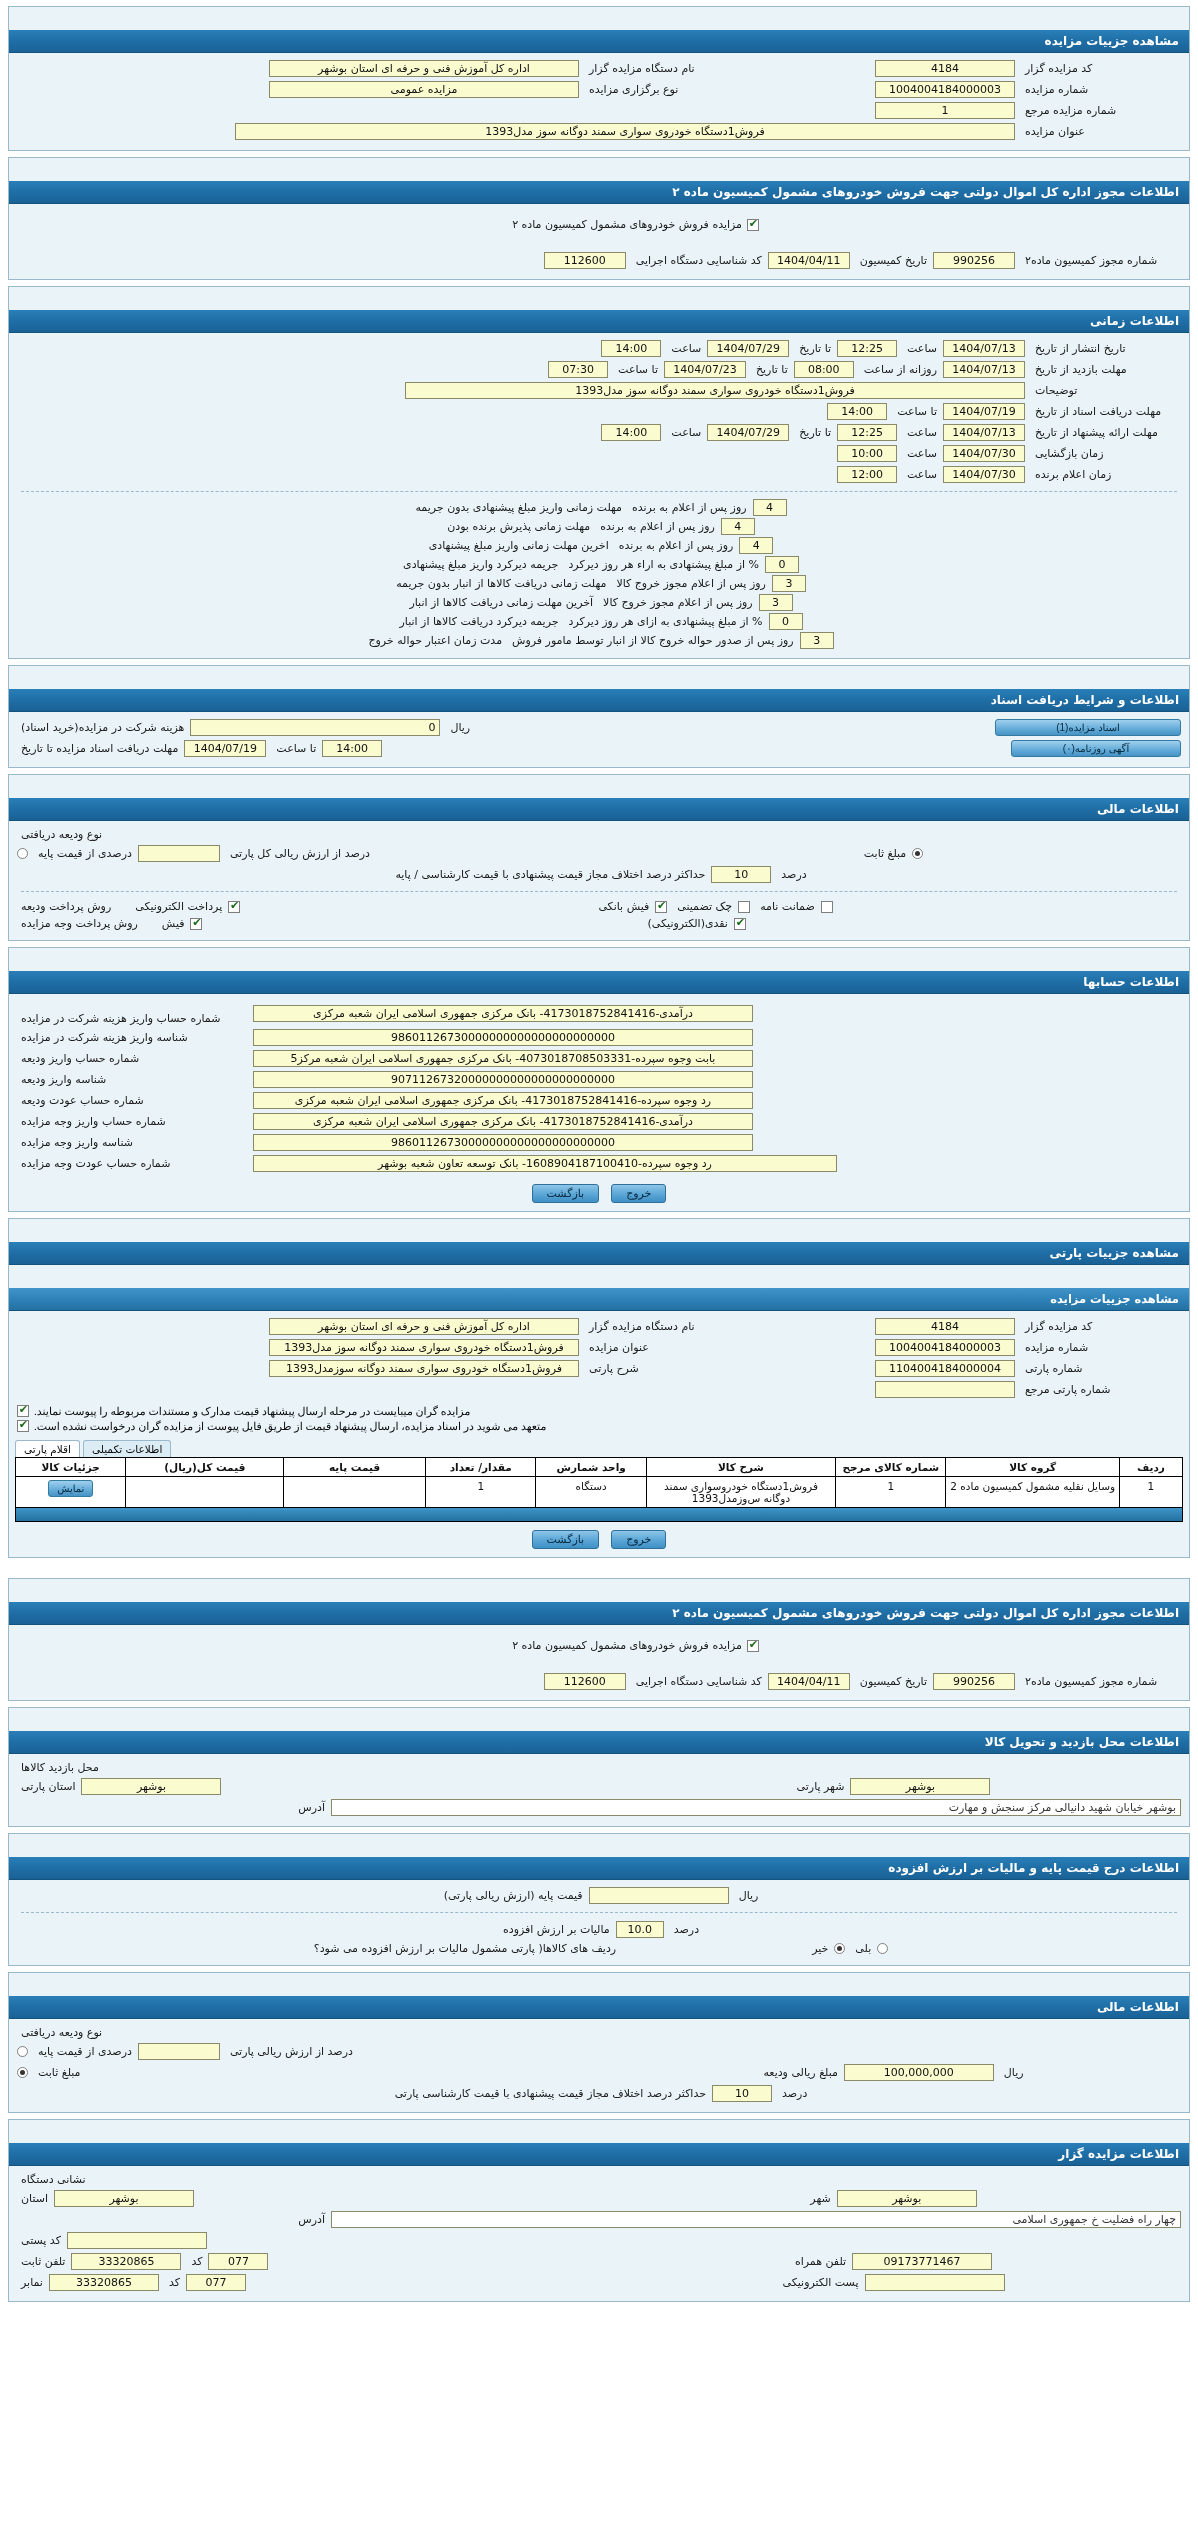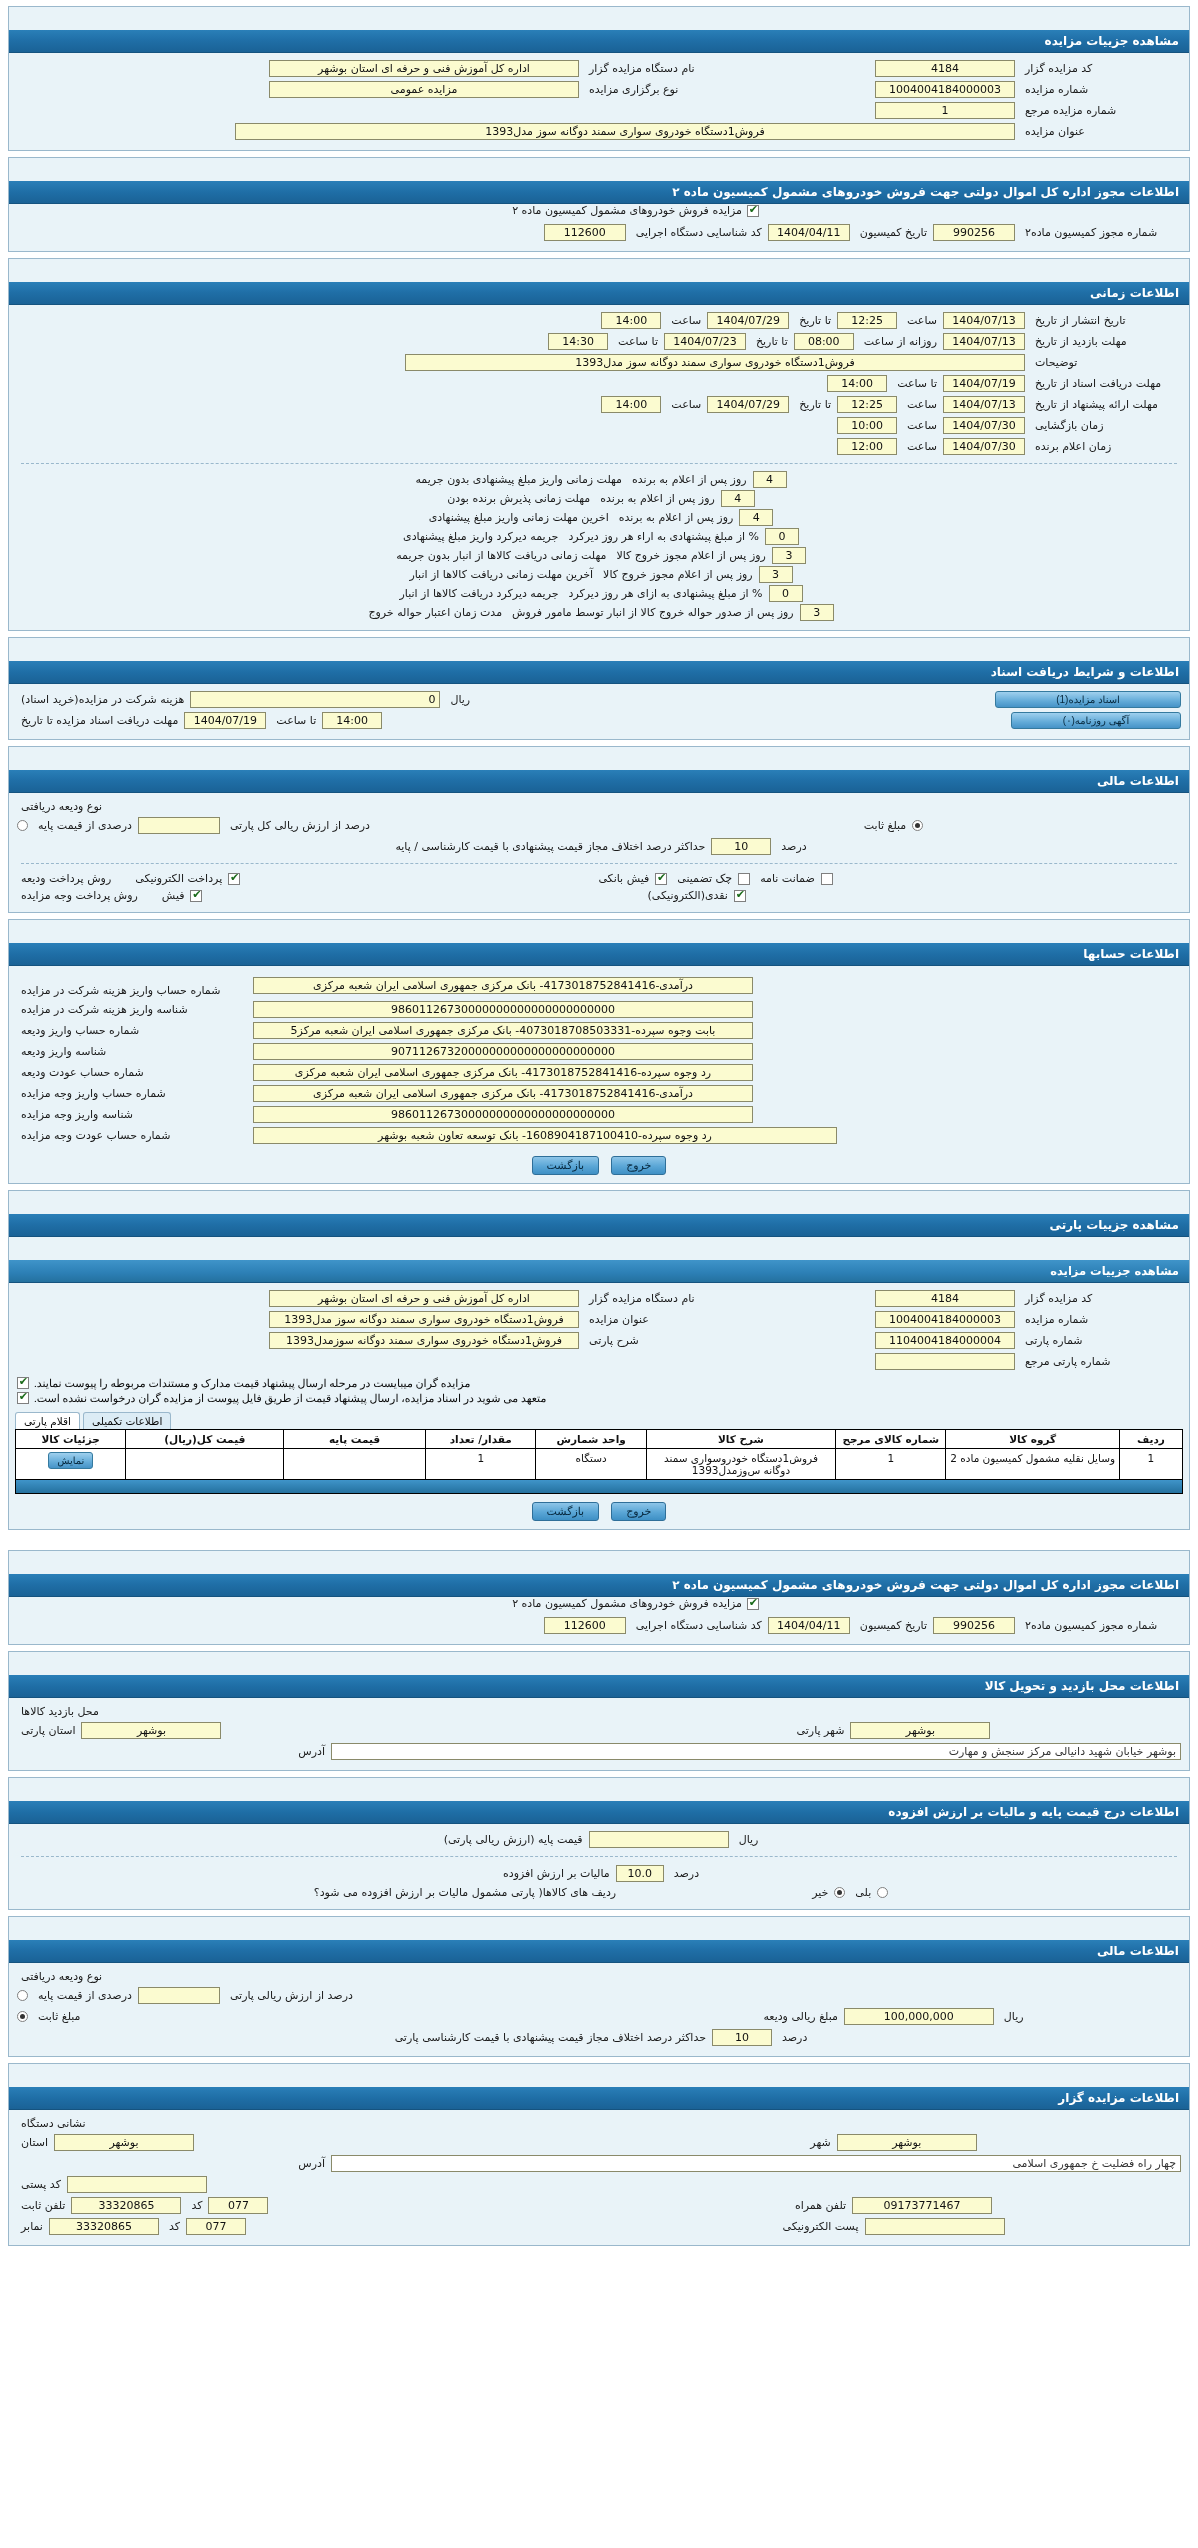--- a/index.html
+++ b/index.html
@@ -68,21 +68,21 @@
   .fld.white { background: #ffffff; text-align: right; color:#333; }
   .spacer { flex: 1; }
   .half { display: flex; align-items: center; gap: 6px; }
 
   .sep {
     border: 0;
     border-top: 1px dashed #9ab8cc;
     margin: 6px 4px;
   }
 
-  .ckrow { display: flex; align-items: center; gap: 5px; padding: 0 8px; justify-content: flex-end;}
+  .ckrow { display: flex; align-items: center; gap: 5px; padding: 14px 8px; justify-content: flex-end;}
   .ck {
     width: 12px; height: 12px;
     border: 1px solid #7f7f7f;
     background: #fff;
     display: inline-block;
     position: relative;
     flex: none;
   }
   .ck.checked::after {
     content: "\2714";
@@ -258,21 +258,21 @@
       </div>
 
       <div class="row">
         <span class="lbl" style="width:150px; display:inline-block;">مهلت بازدید  از تاریخ</span>
         <span class="fld sm">1404/07/13</span>
         <span class="lbl">روزانه از ساعت</span>
         <span class="fld xs">08:00</span>
         <span class="lbl">تا تاریخ</span>
         <span class="fld sm">1404/07/23</span>
         <span class="lbl">تا ساعت</span>
-        <span class="fld xs">14:30</span>
+        <span class="fld xs">07:30</span>
       </div>
 
       <div class="row">
         <span class="lbl" style="width:150px; display:inline-block;">توضیحات</span>
         <span class="fld" style="width:620px;">فروش1دستگاه خودروی سواری سمند دوگانه سوز مدل1393</span>
       </div>
 
       <div class="row">
         <span class="lbl" style="width:150px; display:inline-block;">مهلت دریافت اسناد  از تاریخ</span>
         <span class="fld sm">1404/07/19</span>

